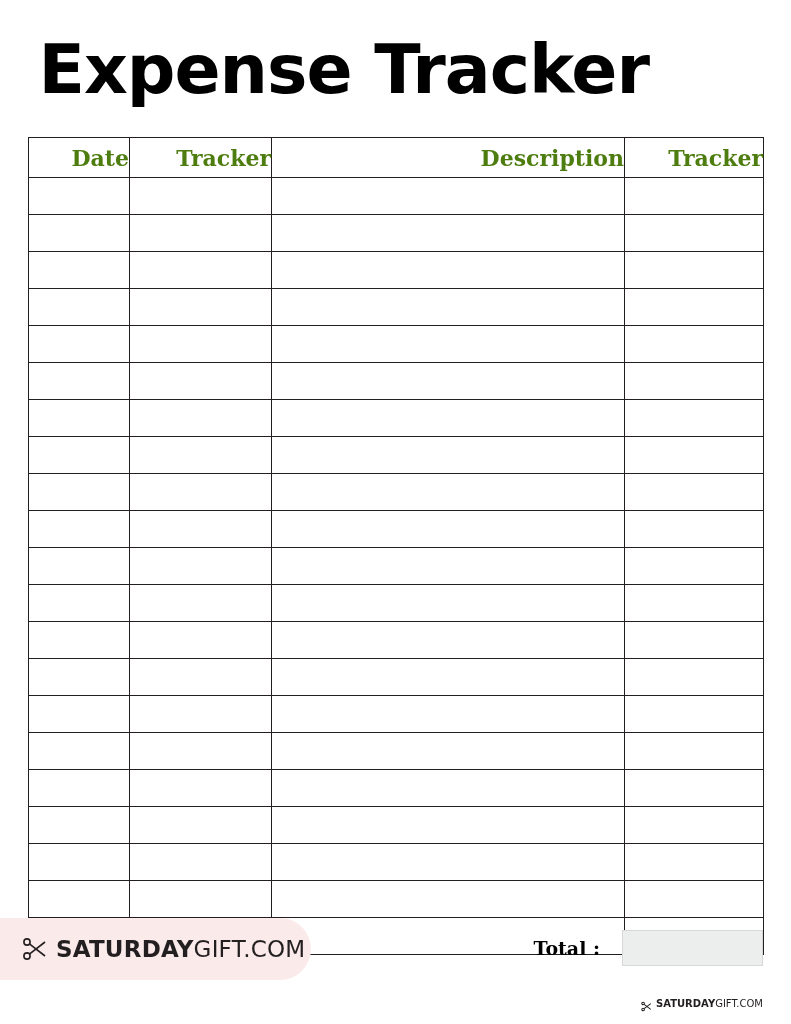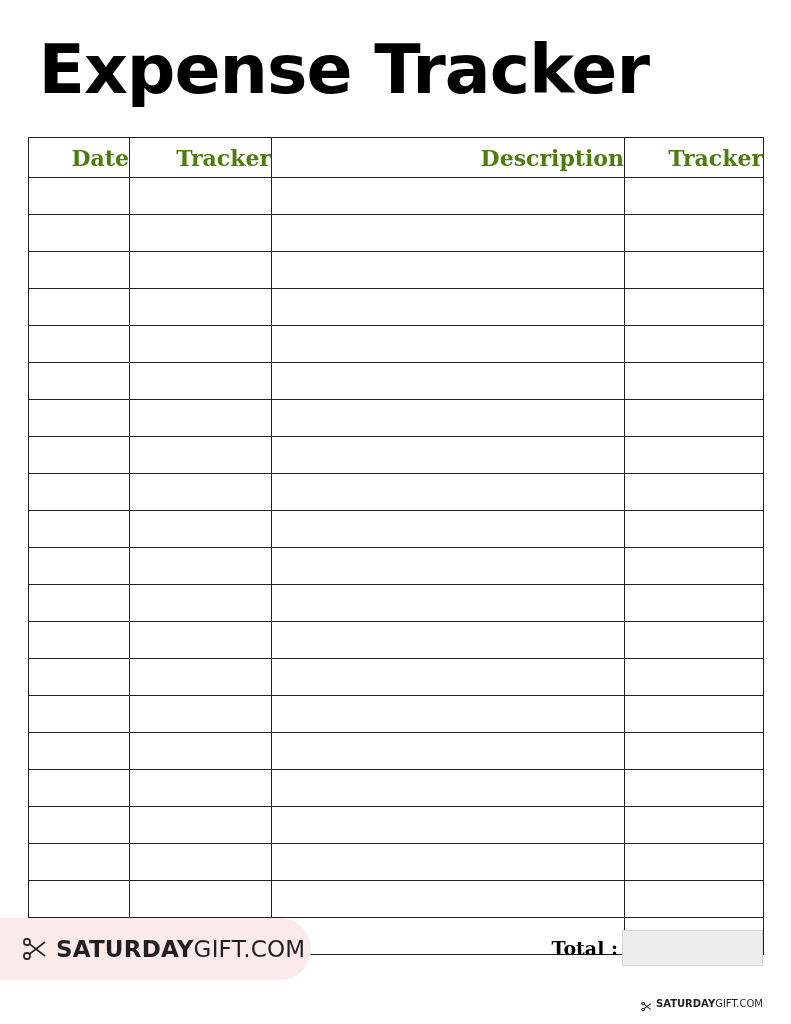--- a/index.html
+++ b/index.html
@@ -101,21 +101,21 @@
     right: 28px;
     top: 930px;
     display: flex;
     align-items: center;
   }
   .total-label {
     font-family: "DejaVu Serif", serif;
     font-weight: bold;
     font-size: 19px;
     color: #000000;
-    margin-right: 4px;
+    margin-right: 22px;
     white-space: nowrap;
   }
   .total-box {
     width: 139px;
     height: 34px;
     background: #eceded;
     border: 1px solid #d6d8d8;
   }
 
   .footer-credit {

